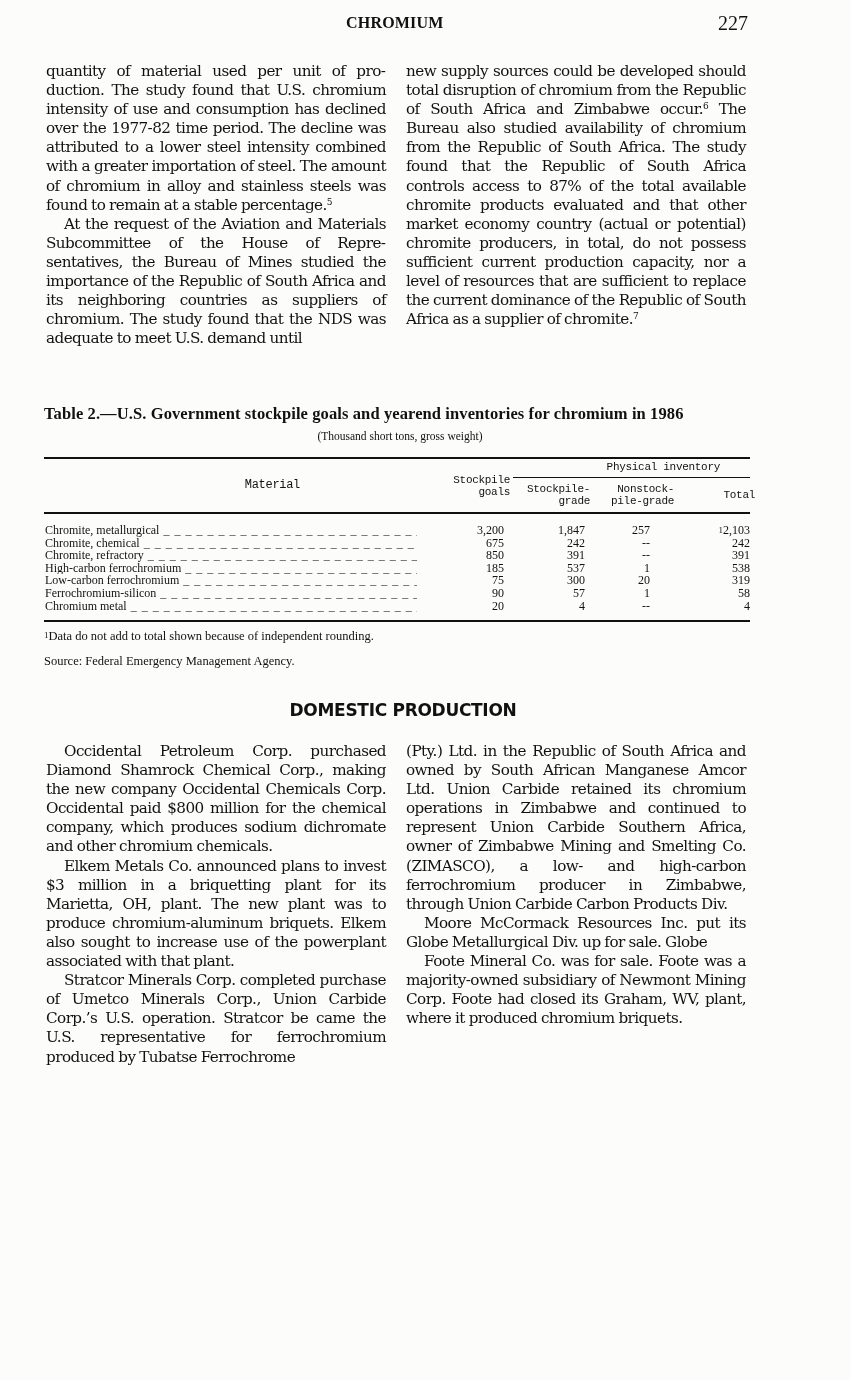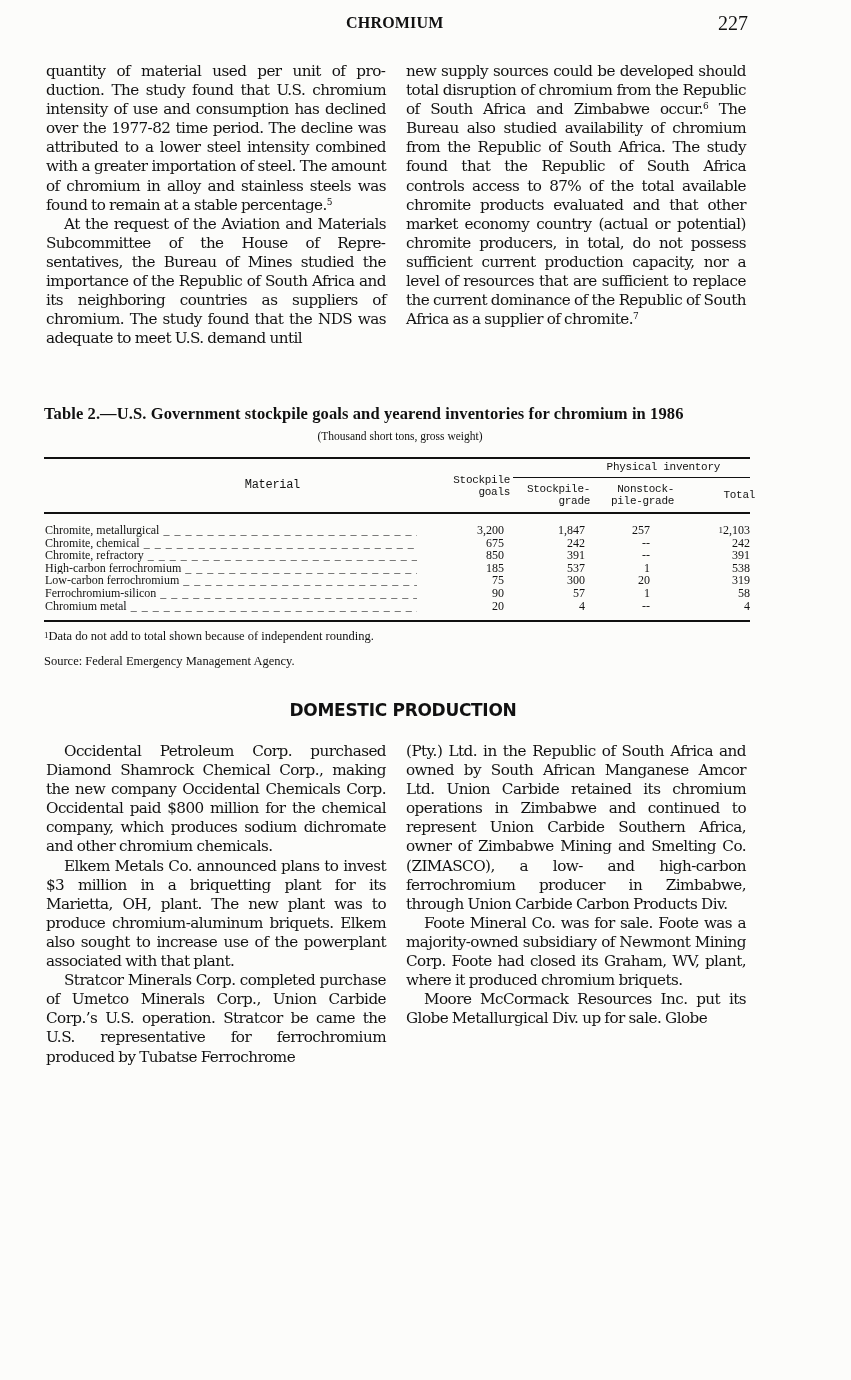--- a/index.html
+++ b/index.html
@@ -118,15 +118,15 @@
 <div class="sec-head">DOMESTIC PRODUCTION</div>
 
 <div class="col" id="bot-left">
   <p class="ind">Occidental Petroleum Corp. purchased Diamond Shamrock Chemical Corp., mak­ing the new company Occidental Chemicals Corp. Occidental paid $800 million for the chemical company, which produces sodium dichromate and other chromium chemicals.</p>
   <p class="ind">Elkem Metals Co. announced plans to invest $3 million in a briquetting plant for its Marietta, OH, plant. The new plant was to produce chromium-aluminum briquets. Elkem also sought to increase use of the powerplant associated with that plant.</p>
   <p class="ind">Stratcor Minerals Corp. completed pur­chase of Umetco Minerals Corp., Union Carbide Corp.’s U.S. operation. Stratcor be came the U.S. representative for ferrochro­mium produced by Tubatse Ferrochrome</p>
 </div>
 
 <div class="col" id="bot-right">
   <p>(Pty.) Ltd. in the Republic of South Africa and owned by South African Manganese Amcor Ltd. Union Carbide retained its chromium operations in Zimbabwe and con­tinued to represent Union Carbide South­ern Africa, owner of Zimbabwe Mining and Smelting Co. (ZIMASCO), a low- and high-carbon ferrochromium producer in Zim­babwe, through Union Carbide Carbon Products Div.</p>
+  <p class="ind">Moore McCormack Resources Inc. put its Globe Metallurgical Div. up for sale. Globe</p>
   <p class="ind">Foote Mineral Co. was for sale. Foote was a majority-owned subsidiary of Newmont Mining Corp. Foote had closed its Graham, WV, plant, where it produced chromium briquets.</p>
-  <p class="ind">Moore McCormack Resources Inc. put its Globe Metallurgical Div. up for sale. Globe</p>
 </div>
 
 </body></html>

